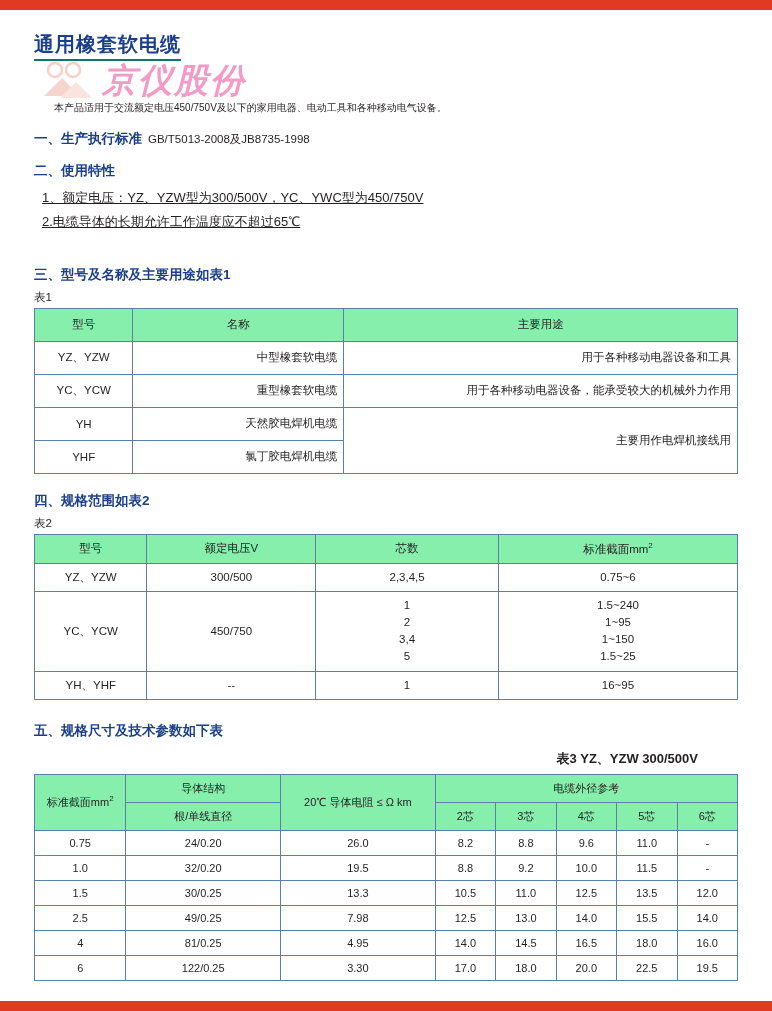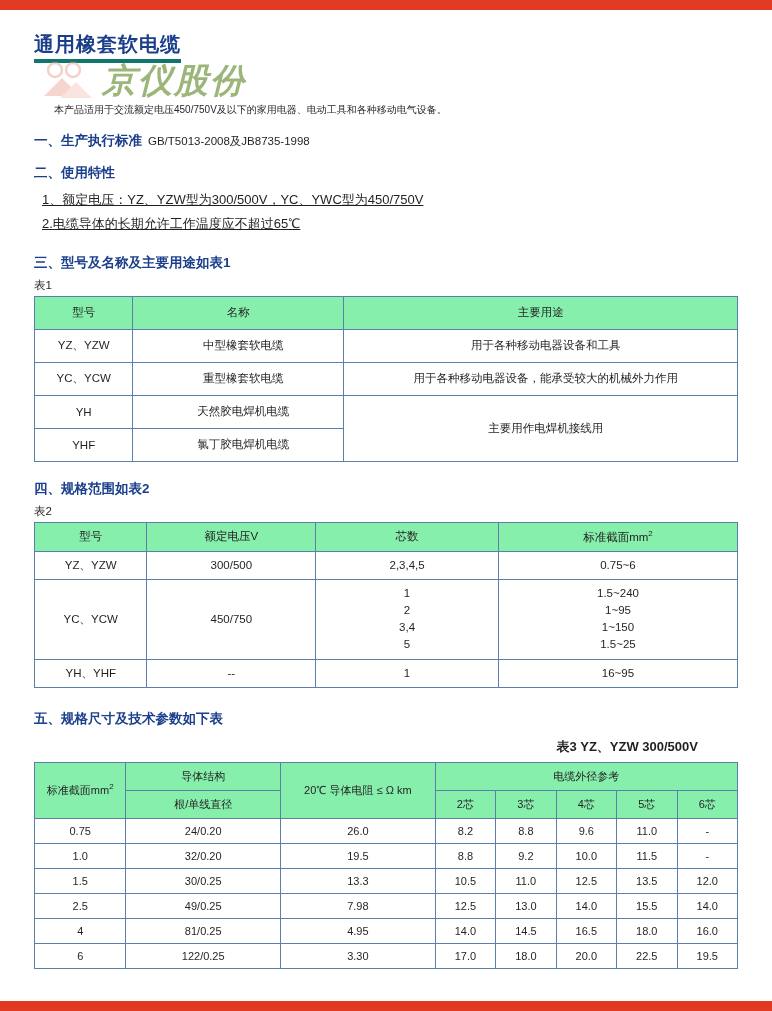--- a/index.html
+++ b/index.html
@@ -37,40 +37,40 @@
     width: 772px;
     height: 991px;
     padding: 22px 34px 0 34px;
   }
   h1.doc-title {
     font-size: 20px;
     font-weight: bold;
     color: #1b3f8b;
     margin: 0 0 4px 0;
     letter-spacing: 1px;
-    border-bottom: 4px solid #0f766e;
+    border-bottom: 2px solid #0f766e;
     display: inline-block;
     padding-bottom: 3px;
     line-height: 1.2;
   }
   .watermark {
     position: absolute;
     left: 40px;
     top: 48px;
     display: flex;
     align-items: center;
     opacity: 0.55;
     pointer-events: none;
   }
   .wm-logo { width: 56px; height: 46px; position: relative; margin-right: 6px; }
   .wm-text {
     font-size: 34px;
     font-weight: bold;
     font-style: italic;
-    color: #4d7c0f;
+    color: #ec4899;
     letter-spacing: 2px;
     font-family: "Liberation Serif", serif;
   }
   .intro {
     margin-top: 34px;
     font-size: 10px;
     line-height: 1.7;
     text-indent: 2em;
     color: #231f20;
   }
@@ -105,21 +105,21 @@
     border: 1px solid #5a7fa8;
     padding: 6px 6px;
     text-align: center;
     vertical-align: middle;
     font-weight: normal;
   }
   thead td, thead th {
     background: #86efac;
     font-weight: normal;
   }
-  .t1 td.name, .t1 td.use { text-align: center; padding-left: 16px; }
+  .t1 td.name, .t1 td.use { text-align: right; padding-left: 16px; }
   .t1 td { height: 33px; }
   .t2 td { height: 22px; }
   .t3 td { height: 20px; font-size: 11px; }
   .t3 thead td { font-size: 11px; }
   .label3 {
     text-align: right;
     font-size: 13px;
     font-weight: bold;
     margin: 10px 40px 6px 0;
   }
@@ -152,21 +152,21 @@
     <p class="intro">本产品适用于交流额定电压450/750V及以下的家用电器、电动工具和各种移动电气设备。</p>
 
     <div class="sec-head">
       <span>一、生产执行标准</span><span class="std">GB/T5013-2008及JB8735-1998</span>
     </div>
 
     <div class="sec-head">二、使用特性</div>
     <div class="para">1、额定电压：YZ、YZW型为300/500V，YC、YWC型为450/750V</div>
     <div class="para">2.电缆导体的长期允许工作温度应不超过65℃</div>
 
-    <div class="sec-head" style="margin-top:18px;">三、型号及名称及主要用途如表1</div>
+    <div class="sec-head" style="margin-top:32px;">三、型号及名称及主要用途如表1</div>
     <div class="table-label">表1</div>
 
     <table class="t1">
       <thead>
         <tr>
           <td style="width:14%">型号</td>
           <td style="width:30%">名称</td>
           <td>主要用途</td>
         </tr>
       </thead>

